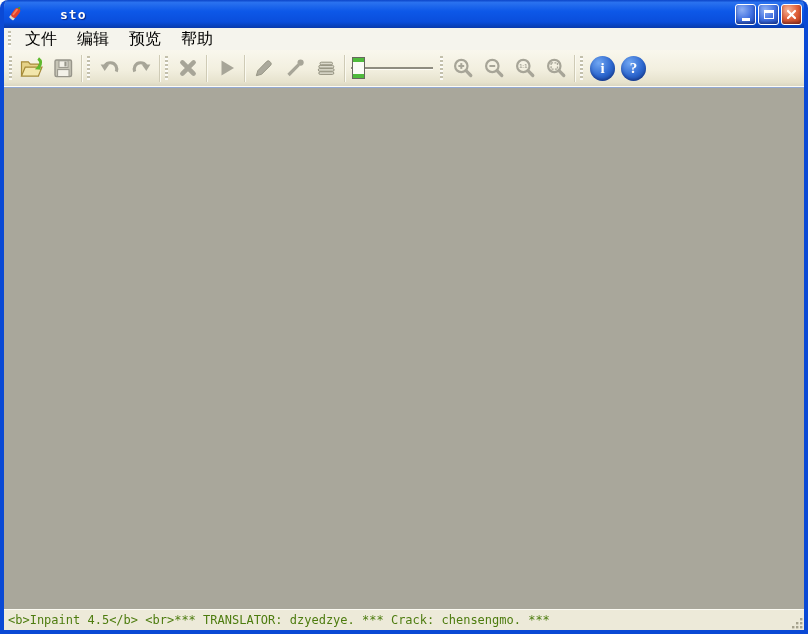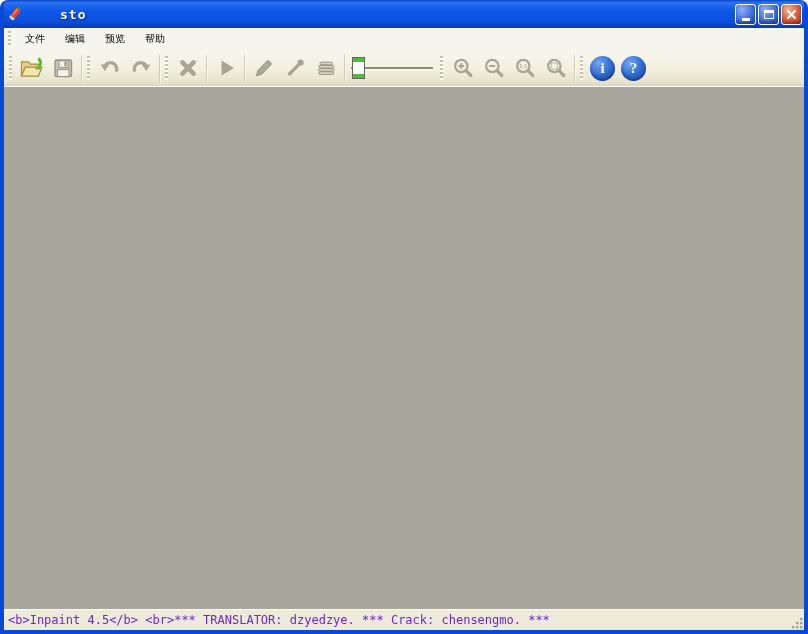--- a/index.html
+++ b/index.html
@@ -42,21 +42,21 @@
   .min-glyph { width: 8px; height: 3px; background: #fff; align-self: flex-end; margin-bottom: 3px; }
   .max-glyph { width: 10px; height: 9px; border: 1px solid #fff; border-top: 3px solid #fff; }
 
   
   .menubar {
     height: 22px; flex: 0 0 22px;
     background: #F5F4ED;
     display: flex; align-items: center;
     padding-left: 2px;
   }
-  .menu-item { padding: 6px 10px; font-size: 10px; color: #000; }
+  .menu-item { padding: 6px 10px; font-size: 16px; color: #000; }
 
   
   .toolbar {
     height: 37px; flex: 0 0 37px;
     background: linear-gradient(180deg,#F9F7ED 0%,#F2EFDF 55%,#E6E2CD 90%,#DAD6C0 100%);
     border-bottom: 1px solid #FDFCF4;
     display: flex; align-items: center;
     padding: 0 3px;
   }
   .gripper {
@@ -98,21 +98,21 @@
   }
 
   
   .statusbar {
     height: 21px; flex: 0 0 21px;
     background: #EDEAD9;
     border-top: 1px solid #FCFBF3;
     display: flex; align-items: center;
     padding-left: 4px;
     font: 12px "DejaVu Sans Mono", monospace;
-    color: #6d28d9; white-space: nowrap;
+    color: #4d7c0f; white-space: nowrap;
   }
   .resize-grip { margin-left: auto; margin-right: 0px; align-self: flex-end; }
 </style>
 </head>
 <body>
 
 <div class="window">
 
   <div class="titlebar">
     <svg class="title-icon" viewBox="0 0 16 16">

